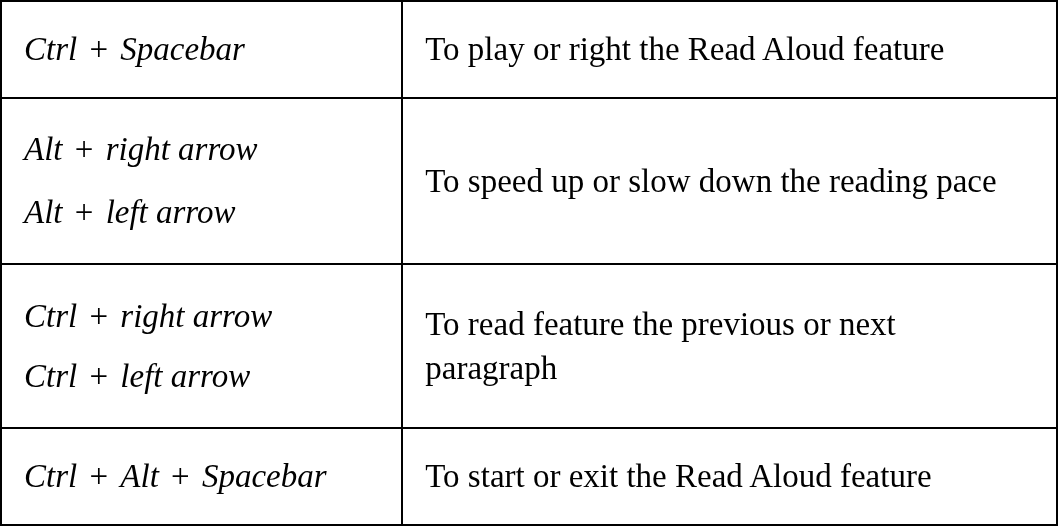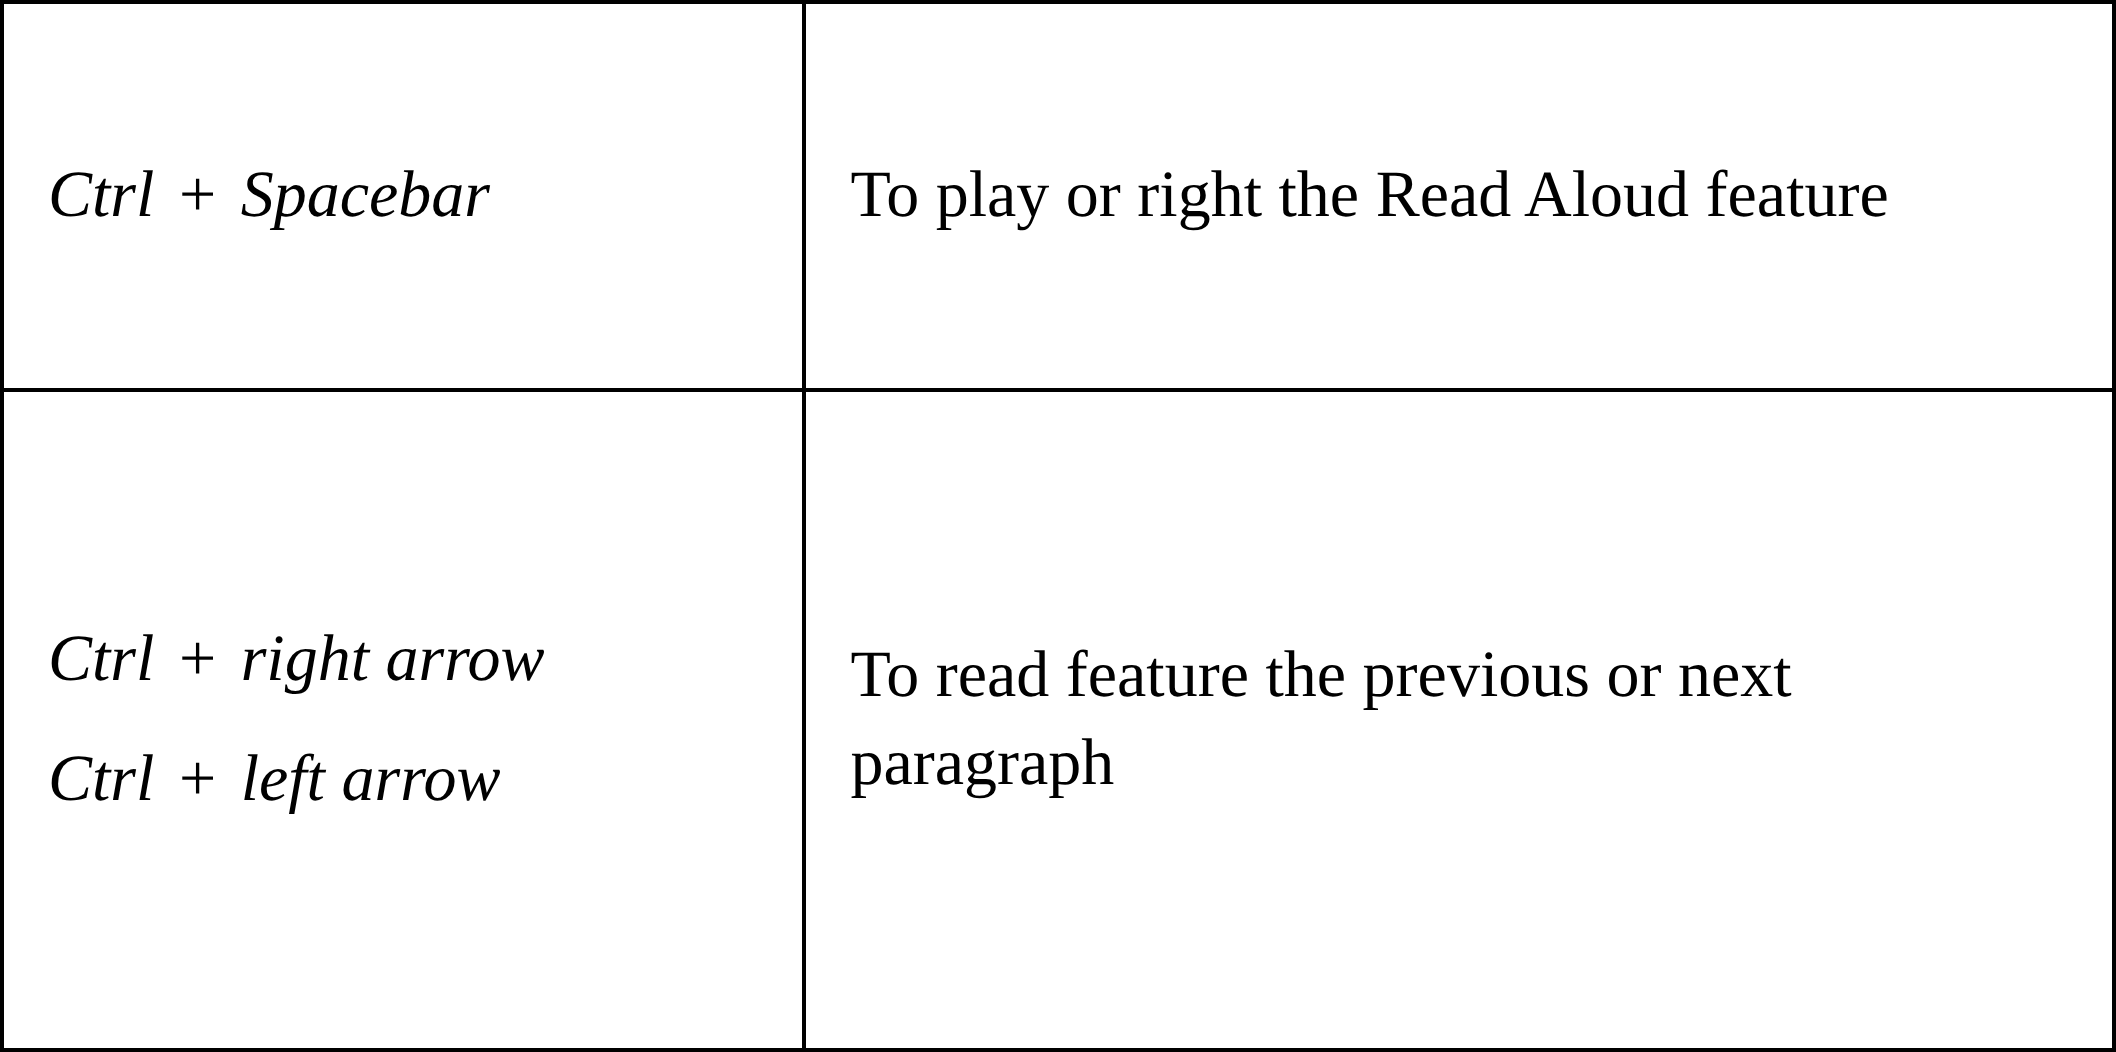--- a/index.html
+++ b/index.html
@@ -56,33 +56,64 @@
           <span class="key">Ctrl</span>
           <span class="plus">+</span>
           <span class="key">Spacebar</span>
         </div>
       </td>
       <td class="col-desc">
         <span>To play or right the Read Aloud feature</span>
       </td>
     </tr>
 
+    <tr>
+      <td class="col-shortcut">
+        <div class="shortcut-line" style="margin-bottom:18px;">
+          <span class="key">Alt</span>
+          <span class="plus">+</span>
+          <span class="key">right arrow</span>
+        </div>
+        <div class="shortcut-line">
+          <span class="key">Alt</span>
+          <span class="plus">+</span>
+          <span class="key">left arrow</span>
+        </div>
+      </td>
+      <td class="col-desc">
+        <span>To speed up or slow down the reading pace</span>
+      </td>
+    </tr>
 
     <tr>
       <td class="col-shortcut">
         <div class="shortcut-line" style="margin-bottom:16px;">
           <span class="key">Ctrl</span>
           <span class="plus">+</span>
           <span class="key">right arrow</span>
         </div>
         <div class="shortcut-line">
           <span class="key">Ctrl</span>
           <span class="plus">+</span>
           <span class="key">left arrow</span>
         </div>
       </td>
       <td class="col-desc">
         <span>To read feature the previous or next paragraph</span>
       </td>
     </tr>
 
+    <tr>
+      <td class="col-shortcut">
+        <div class="shortcut-line">
+          <span class="key">Ctrl</span>
+          <span class="plus">+</span>
+          <span class="key">Alt</span>
+          <span class="plus">+</span>
+          <span class="key">Spacebar</span>
+        </div>
+      </td>
+      <td class="col-desc">
+        <span>To start or exit the Read Aloud feature</span>
+      </td>
+    </tr>
   </tbody>
 </table>
 
 </body></html>

